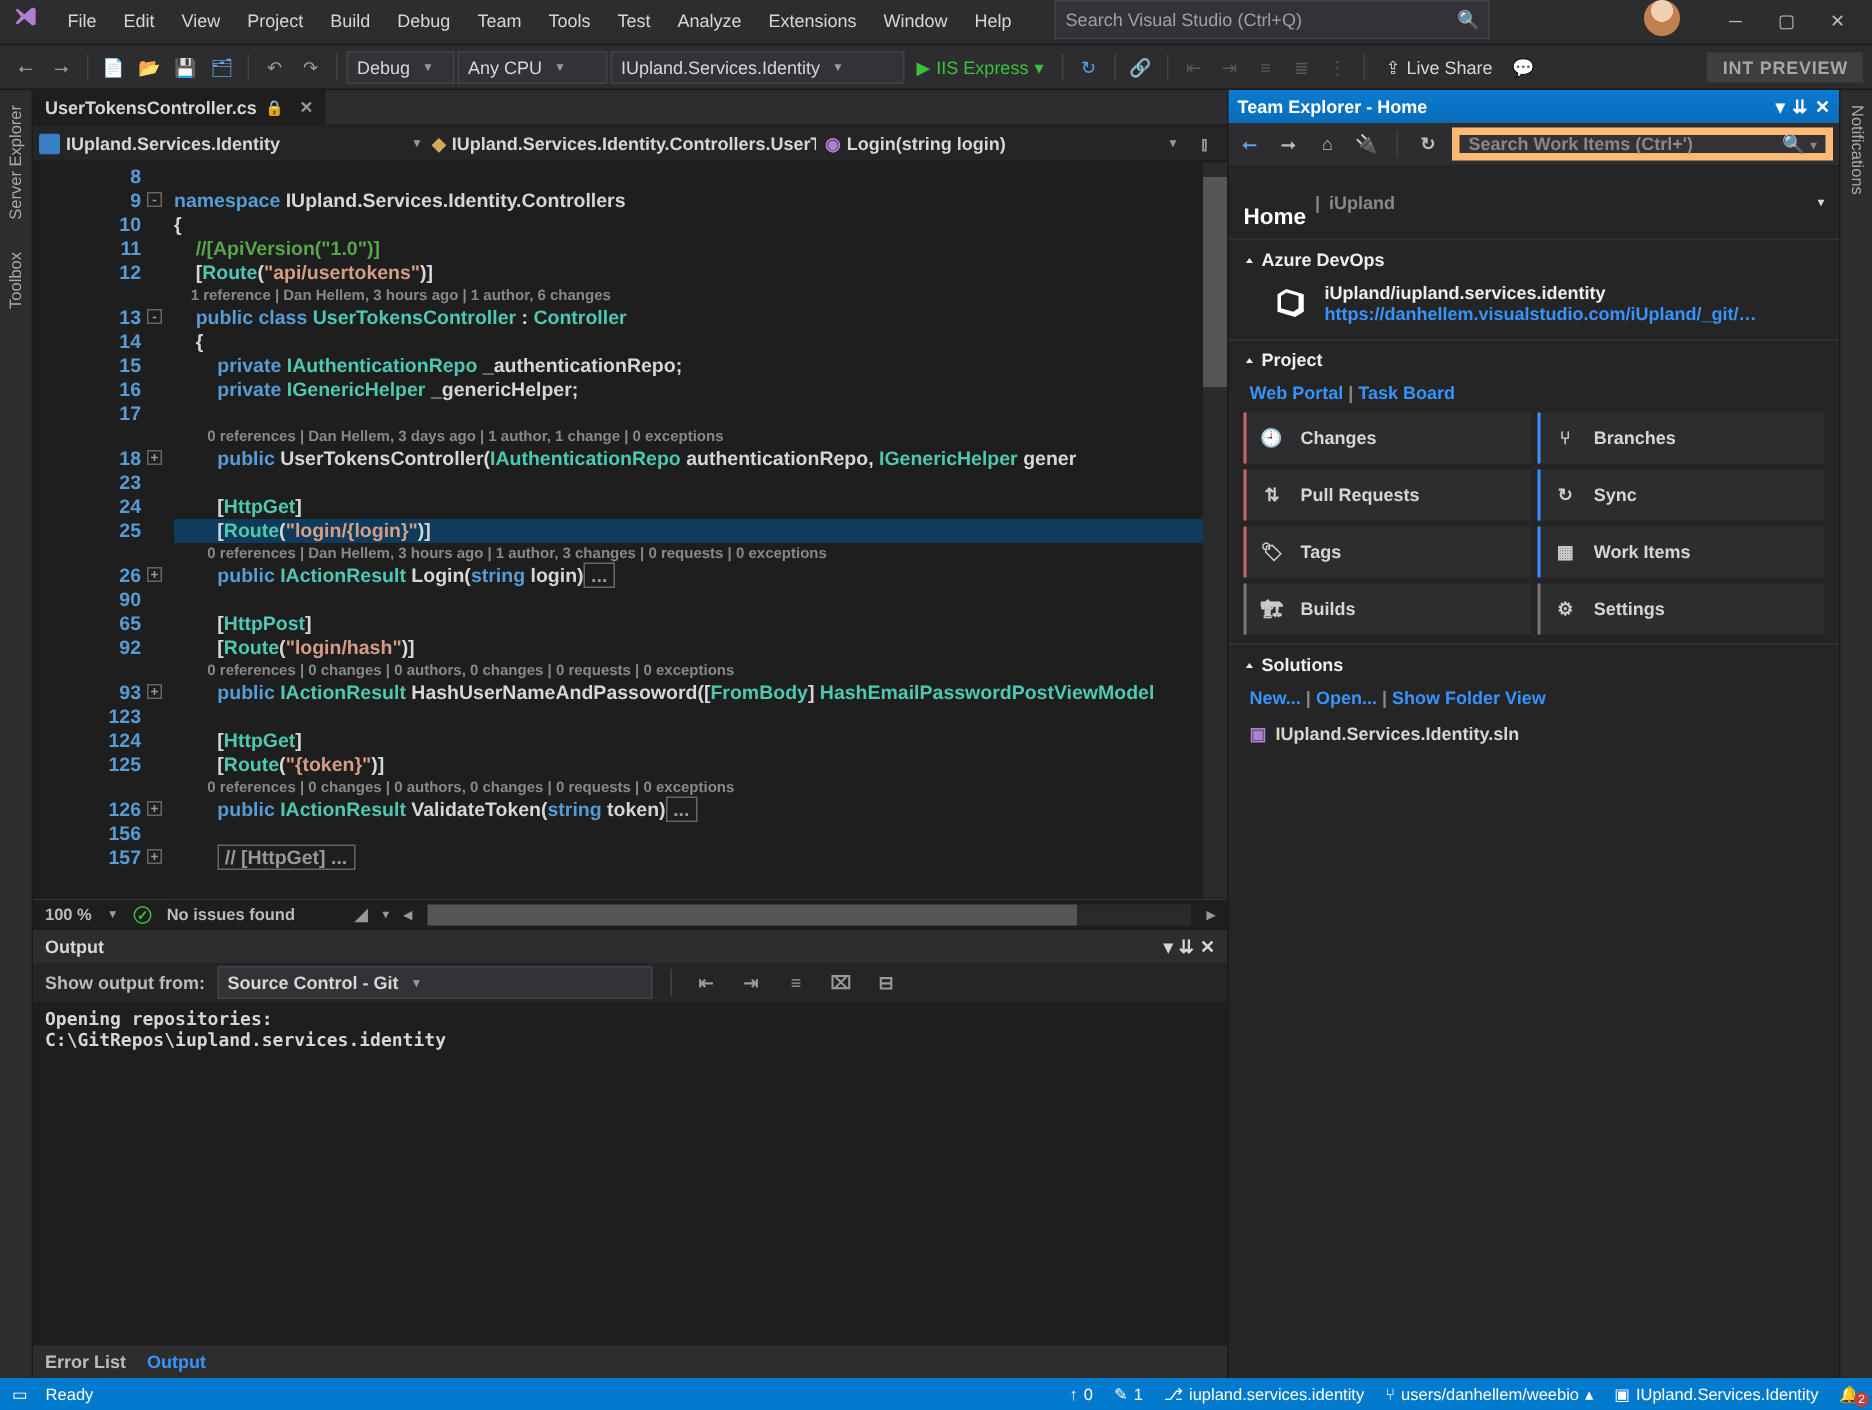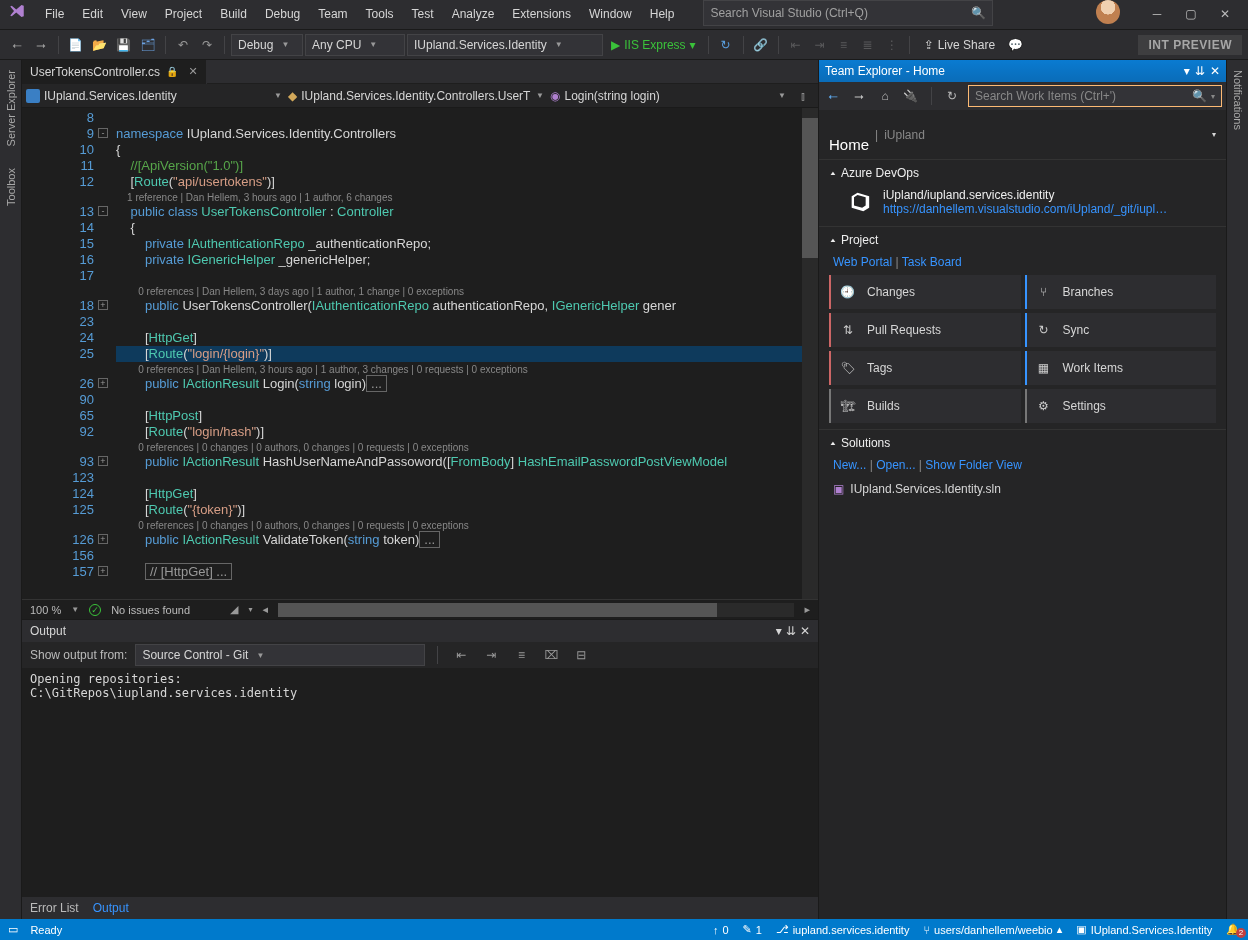--- a/index.html
+++ b/index.html
@@ -18,21 +18,21 @@
 .tb-drop { height:22px; background:#333337; border:1px solid #434346; display:flex; align-items:center; padding:0 6px; color:#d6d6d6; cursor:pointer; }
 .tb-drop .caret { margin-left:8px; font-size:8px; color:#999; }
 .tb-sep { width:1px; height:18px; background:#434346; margin:0 4px; }
 .tb-run { color:#3ac23a; display:flex; align-items:center; gap:4px; padding:0 6px; height:22px; cursor:pointer; }
 .intprev { background:#3e3e40; color:#a6a6a6; padding:3px 10px; margin-left:auto; font-weight:600; letter-spacing:0.5px; }
 .liveshare { display:flex; align-items:center; gap:4px; color:#d6d6d6; padding:0 8px; cursor:pointer; }
 .side-left { position:absolute; left:0; top:60px; width:22px; bottom:21px; background:#2d2d30; border-right:1px solid #1a1a1a; display:flex; flex-direction:column; align-items:center; padding-top:4px; gap:10px; }
 .side-left .vtab { writing-mode:vertical-rl; transform:rotate(180deg); color:#a9a9a9; padding:6px 2px; cursor:pointer; font-size:11px; }
 .side-right { position:absolute; right:0; top:60px; width:22px; bottom:21px; background:#2d2d30; border-left:1px solid #1a1a1a; display:flex; flex-direction:column; align-items:center; padding-top:4px; }
 .side-right .vtab { writing-mode:vertical-rl; color:#a9a9a9; padding:6px 2px; cursor:pointer; font-size:11px; }
-.main { position:absolute; left:22px; top:60px; right:22px; bottom:21px; display:flex; }
+.main { position:absolute; left:22px; top:60px; right:22px; bottom:21px; display:flex;font-weight:bold; }
 .editor-pane { flex:1; display:flex; flex-direction:column; overflow:hidden; background:#1e1e1e; }
 .tab-strip { height:24px; background:#2d2d30; display:flex; align-items:center; border-bottom:1px solid #1e1e1e;}
 .file-tab { height:24px; background:#1e1e1e; display:flex; align-items:center; padding:0 8px; gap:6px; border-right:1px solid #2d2d30; cursor:pointer; }
 .file-tab .lock { color:#999; font-size:10px; }
 .file-tab .close { color:#999; margin-left:4px; font-size:11px; }
 .nav-strip { height:24px; background:#252526; display:flex; align-items:center; padding:0 4px; gap:6px; border-bottom:1px solid #1a1a1a; }
 .nav-drop { flex:1; display:flex; align-items:center; gap:4px; color:#d6d6d6; overflow:hidden; white-space:nowrap; cursor:pointer; }
 .nav-drop .caret { margin-left:auto; font-size:8px; color:#999;}
 .ni-icon { width:14px; height:14px; display:inline-block; background:#3a7fc4; border-radius:2px; }
 .code-area { flex:1; display:flex; overflow:hidden; background:#1e1e1e; font-family:Consolas,monospace; font-size:13px; line-height:16px; position:relative;}
@@ -60,21 +60,21 @@
 .output-toolbar { height:26px; display:flex; align-items:center; padding:0 8px; gap:8px; color:#bbb;}
 .output-text { flex:1; background:#1e1e1e; font-family:Consolas,monospace; font-size:12px; padding:4px 8px; color:#d6d6d6; white-space:pre; position:relative;}
 .output-tabs { height:22px; background:#2d2d30; display:flex; align-items:center; padding:0 8px; gap:14px;}
 .output-tabs .ot { color:#bbb; cursor:pointer; }
 .output-tabs .ot.active { color:#3794ff; }
 .te-pane { width:408px; background:#252526; display:flex; flex-direction:column; border-left:1px solid #1a1a1a;}
 .te-title { height:22px; background:linear-gradient(#0a7bd1,#0a6cb8); display:flex; align-items:center; padding:0 6px; color:#fff;}
 .te-title .icons { margin-left:auto; display:flex; gap:5px;}
 .te-toolbar { height:28px; background:#2d2d30; display:flex; align-items:center; padding:0 4px; gap:6px;}
 .te-toolbar .nav { width:20px; height:20px; display:flex; align-items:center; justify-content:center; color:#bbb; cursor:pointer;}
-.te-search { flex:1; background:#333337; border:1px solid #fdba74; height:22px; display:flex; align-items:center; padding:0 6px; color:#888;}
+.te-search { flex:1; background:#333337; border:5px solid #fdba74; height:22px; display:flex; align-items:center; padding:0 6px; color:#888;}
 .te-home { padding:6px 10px; display:flex; align-items:center; gap:6px; border-bottom:1px solid #333;}
 .te-home .h1 { font-size:15px; color:#fff;margin-top:20px;}
 .te-home .sub { color:#888;}
 .te-section { border-bottom:1px solid #333; padding-bottom:6px;}
 .te-sec-hdr { display:flex; align-items:center; gap:4px; padding:6px 10px; color:#eee; cursor:pointer;}
 .te-sec-hdr .tri { font-size:8px; transform:scaleY(0.7);}
 .te-devops { display:flex; gap:8px; padding:2px 10px 4px 28px; align-items:flex-start;}
 .te-devops .dvlogo { width:28px; height:28px; flex-shrink:0;}
 .te-devops .dvtext .name { color:#eee;}
 .te-devops .dvtext .url { color:#3794ff; cursor:pointer; overflow:hidden; text-overflow:ellipsis; white-space:nowrap; max-width:290px;}

